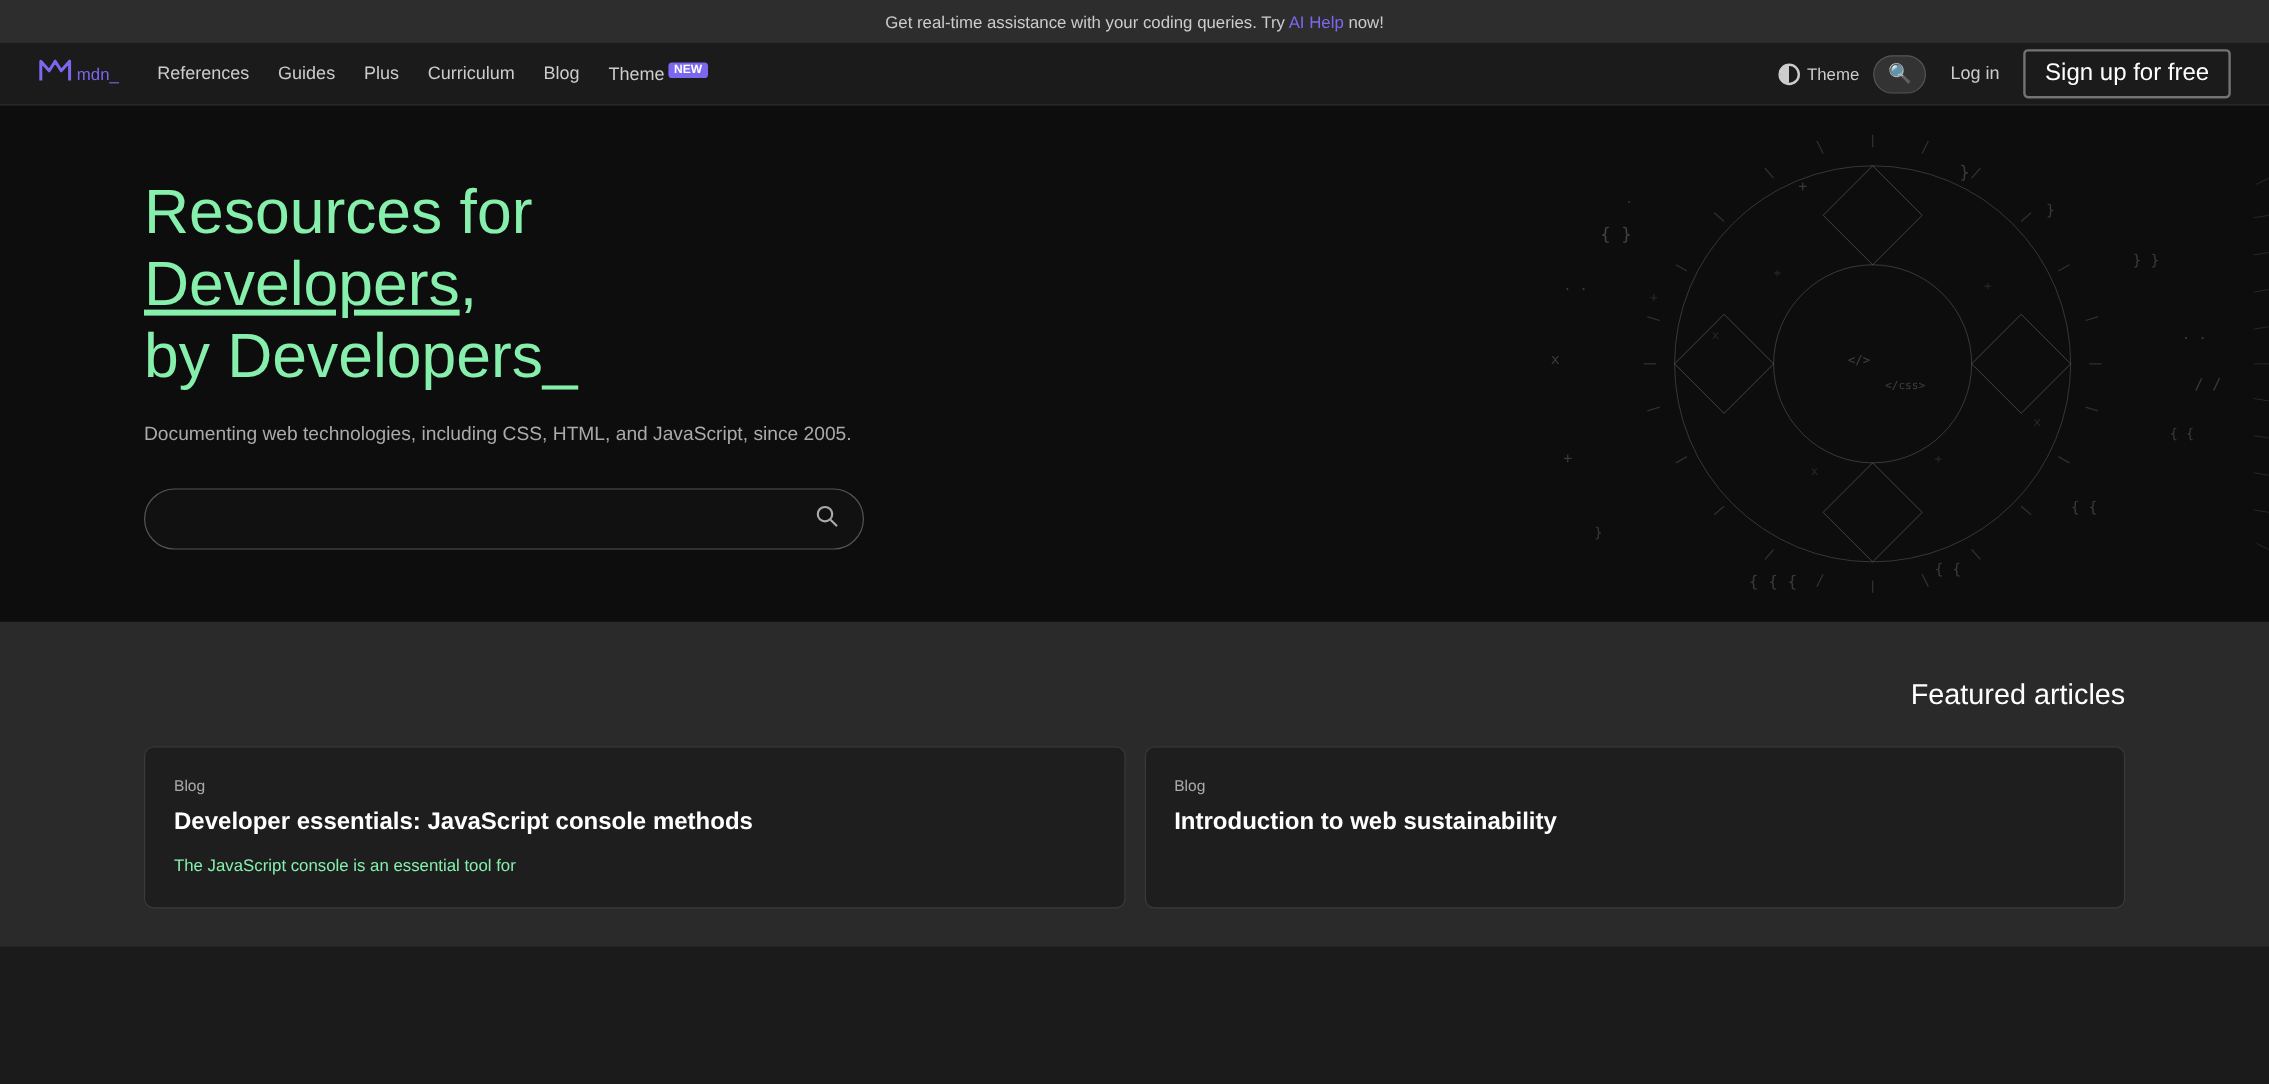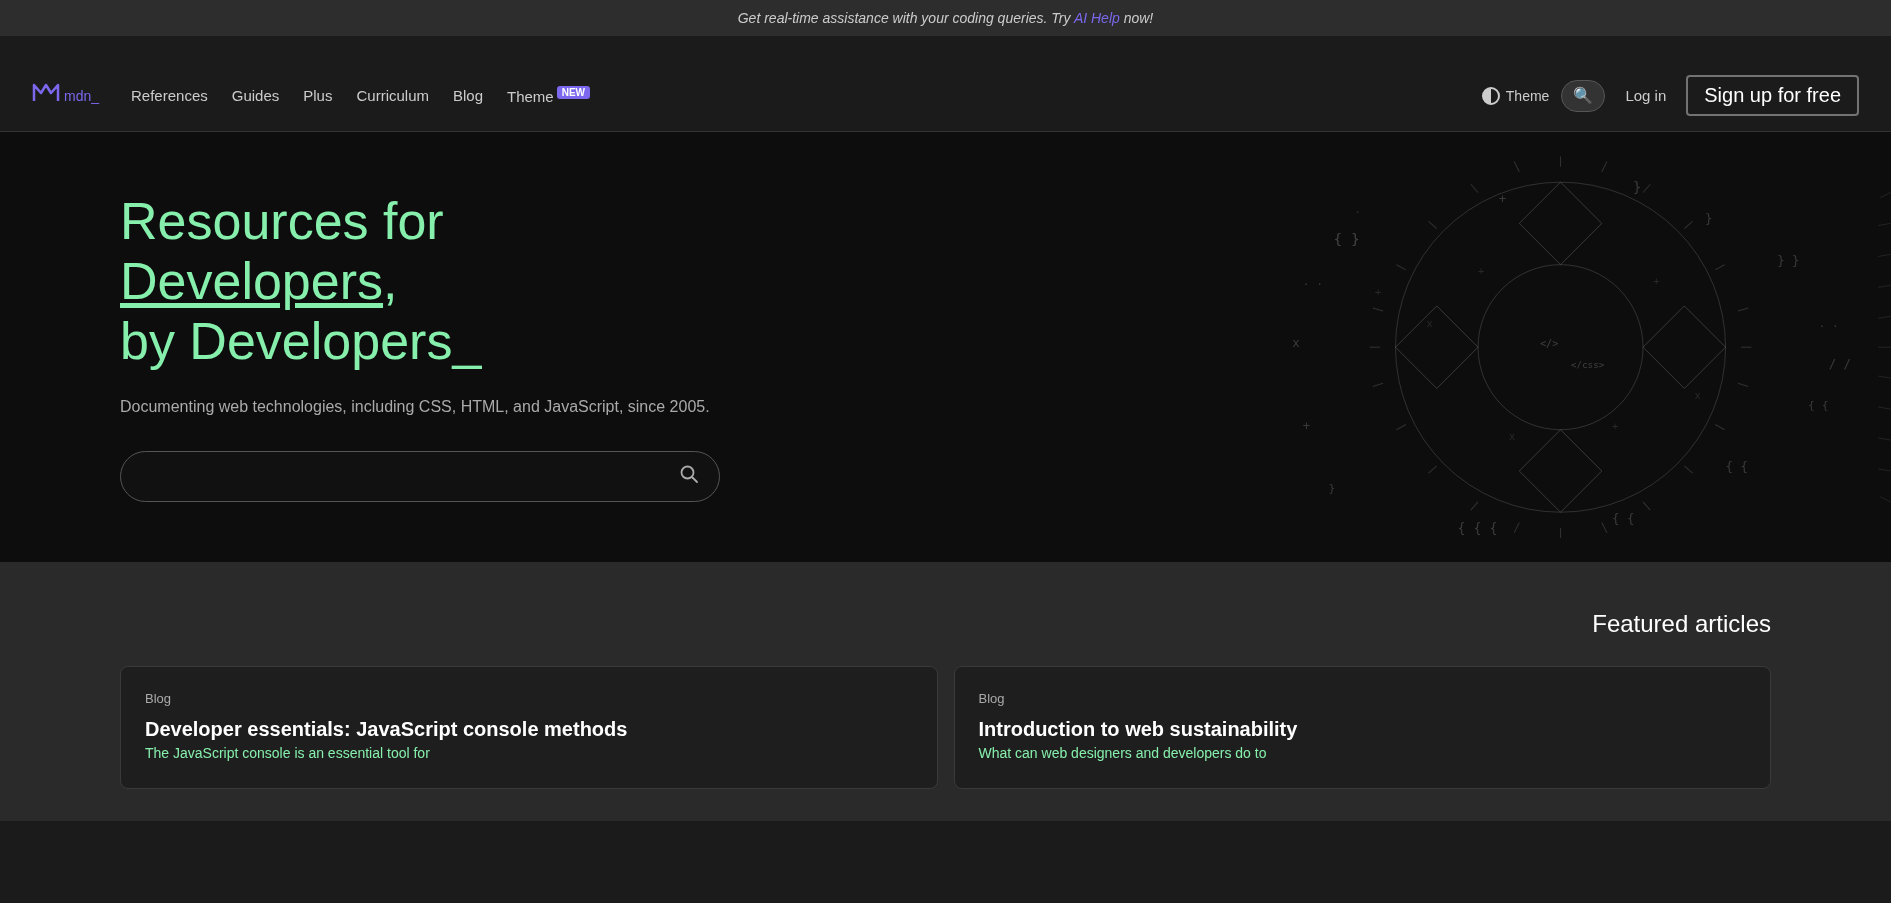--- a/index.html
+++ b/index.html
@@ -5,34 +5,32 @@
     * { margin: 0; padding: 0; box-sizing: border-box; }
     body { font-family: -apple-system, BlinkMacSystemFont, 'Segoe UI', sans-serif; background: #1b1b1b; color: #fff; overflow-x: hidden; }
 
     
     .top-banner {
       background: #2d2d2d;
       text-align: center;
       padding: 10px 8px;
       font-size: 14px;
       color: #ccc;
-      font-style: italic;
     }
     .top-banner a { color: #7b68ee; text-decoration: none; }
 
     
     .navbar {
       background: #1b1b1b;
       border-bottom: 1px solid #333;
       display: flex;
       align-items: center;
       padding: 0 32px;
-      height: 72px;
+      height: 52px;
       gap: 32px;
-      margin-top: 24px;
     }
     .logo {
       display: flex;
       align-items: center;
       gap: 4px;
       color: #fff;
       font-size: 22px;
       font-weight: bold;
       text-decoration: none;
       flex-shrink: 0;
@@ -200,20 +198,21 @@
     }
     .article-tag {
       font-size: 13px;
       color: #aaa;
       margin-bottom: 10px;
     }
     .article-card-title {
       font-size: 20px;
       font-weight: 600;
       color: #fff;
+      margin-bottom: 12px;
       line-height: 1.35;
     }
     .article-excerpt {
       font-size: 14px;
       color: #86efac;
       line-height: 1.5;
     }
 
     
     .hero-svg {
@@ -381,16 +380,15 @@
   <h2 class="featured-title">Featured articles</h2>
   <div class="articles-grid">
     <div class="article-card">
       <div class="article-tag">Blog</div>
       <div class="article-card-title">Developer essentials: JavaScript console methods</div>
       <div class="article-excerpt">The JavaScript console is an essential tool for</div>
     </div>
     <div class="article-card">
       <div class="article-tag">Blog</div>
       <div class="article-card-title">Introduction to web sustainability</div>
-      <div class="article-excerpt">What can web designers and developers do to</div>
     </div>
   </div>
 </section>
 
 </body></html>

